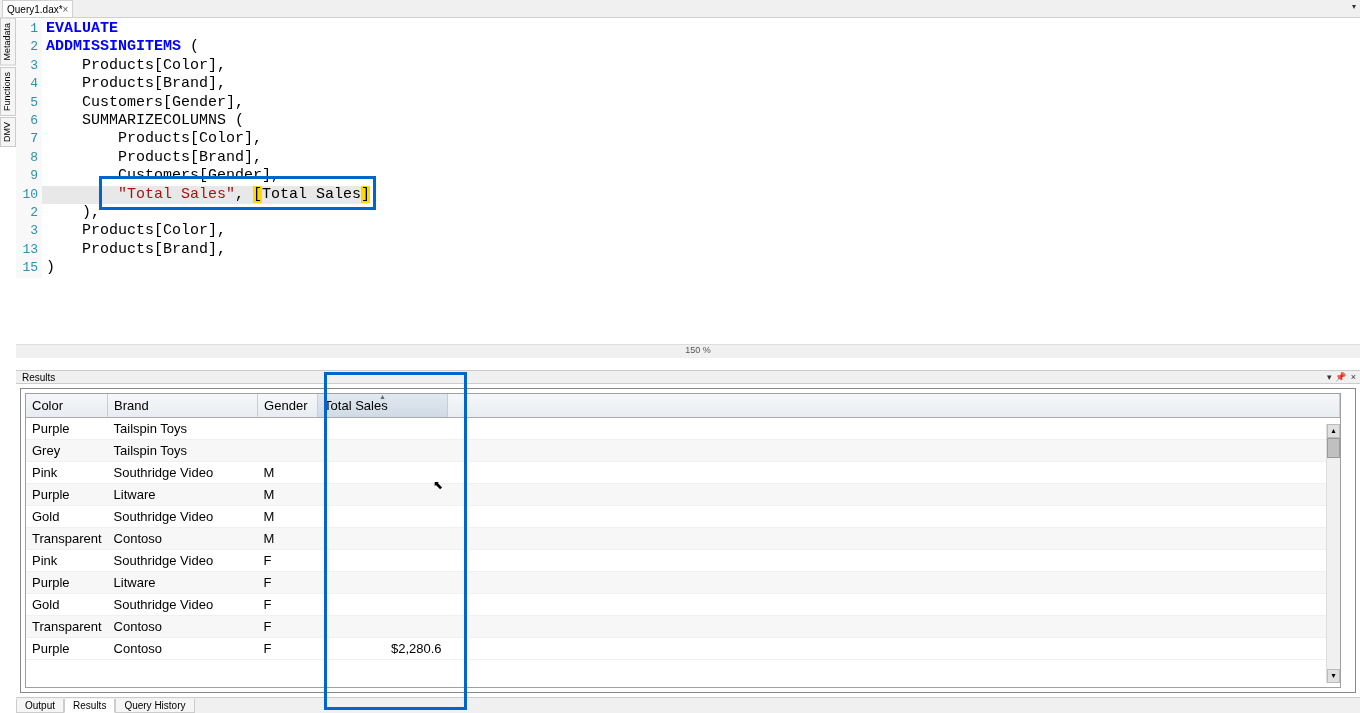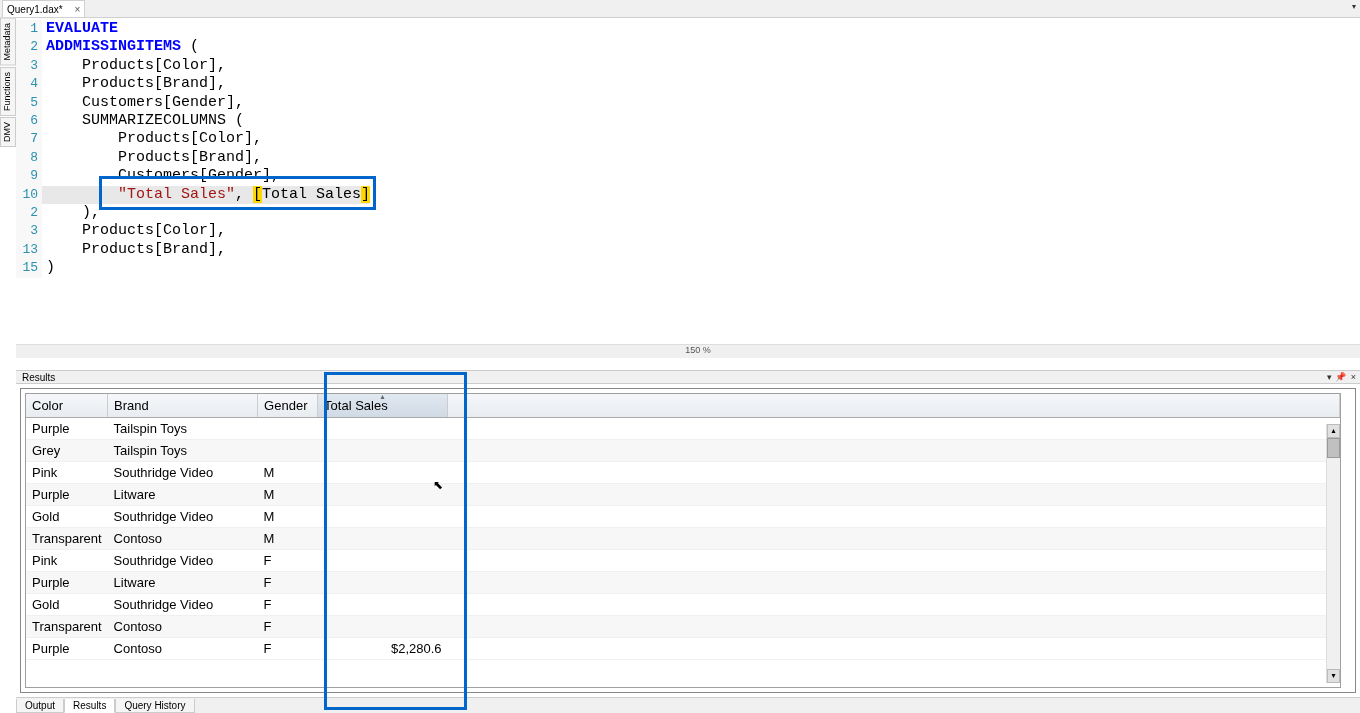--- a/index.html
+++ b/index.html
@@ -1,18 +1,18 @@
 <!DOCTYPE html>
 <html><head>
 <meta charset="utf-8">
 <style>
 * { box-sizing: border-box; margin: 0; padding: 0; }
 body { font-family: "Segoe UI", Tahoma, sans-serif; font-size: 12px; background: #fff; width: 1360px; height: 713px; overflow: hidden; position: relative; }
 .tab-bar { height: 18px; background: #f0f0f0; border-bottom: 1px solid #d0d0d0; display: flex; align-items: center; padding-left: 2px; }
-.tab { display: flex; align-items: center; background: #fff; border: 1px solid #d0d0d0; border-bottom: none; height: 17px; padding: 0 4px; font-size: 10px; gap: 12px; }
+.tab { display: flex; align-items: center; background: #fff; border: 1px solid #d0d0d0; border-bottom: none; height: 17px; padding: 0 4px; font-size: 10px; gap: 0; }
 .tab .close { font-size: 10px; color: #555; cursor: pointer; }
 .dropdown-arrow { position: absolute; right: 4px; top: 2px; font-size: 8px; color: #333; }
 .side-tabs { position: absolute; left: 0; top: 18px; width: 16px; display: flex; flex-direction: column; }
 .side-tab { writing-mode: vertical-rl; transform: rotate(180deg); font-size: 9px; padding: 4px 1px; border: 1px solid #ccc; background: #f5f5f5; margin-bottom: 1px; text-align: center; }
 .editor-area { position: absolute; left: 16px; top: 18px; right: 0; height: 340px; background: #fff; overflow: hidden; }
 .code-editor { font-family: Consolas, "Courier New", monospace; font-size: 15px; line-height: 18.4px; padding: 2px 0; }
 .code-line { display: flex; white-space: pre; }
 .line-num { width: 26px; text-align: right; color: #2b91af; font-size: 13px; padding-right: 4px; user-select: none; background: #f8f8f8; }
 .code-text { padding-left: 4px; }
 .kw-blue { color: #0000ff; font-weight: bold; }

